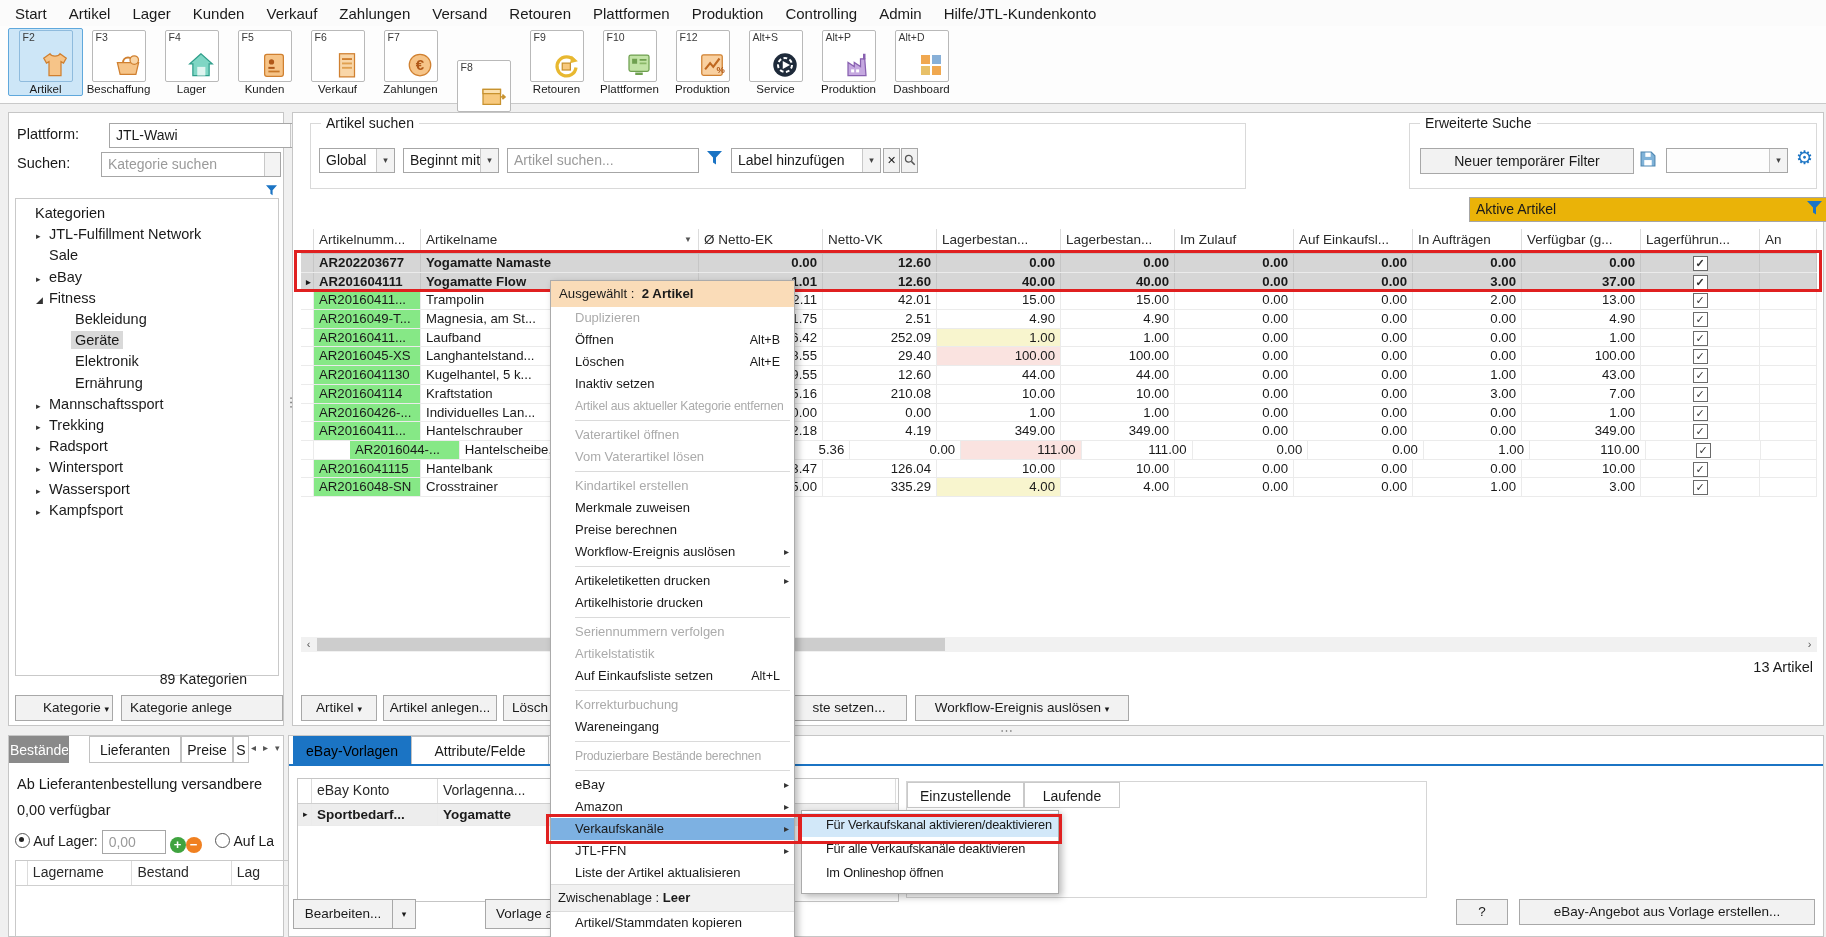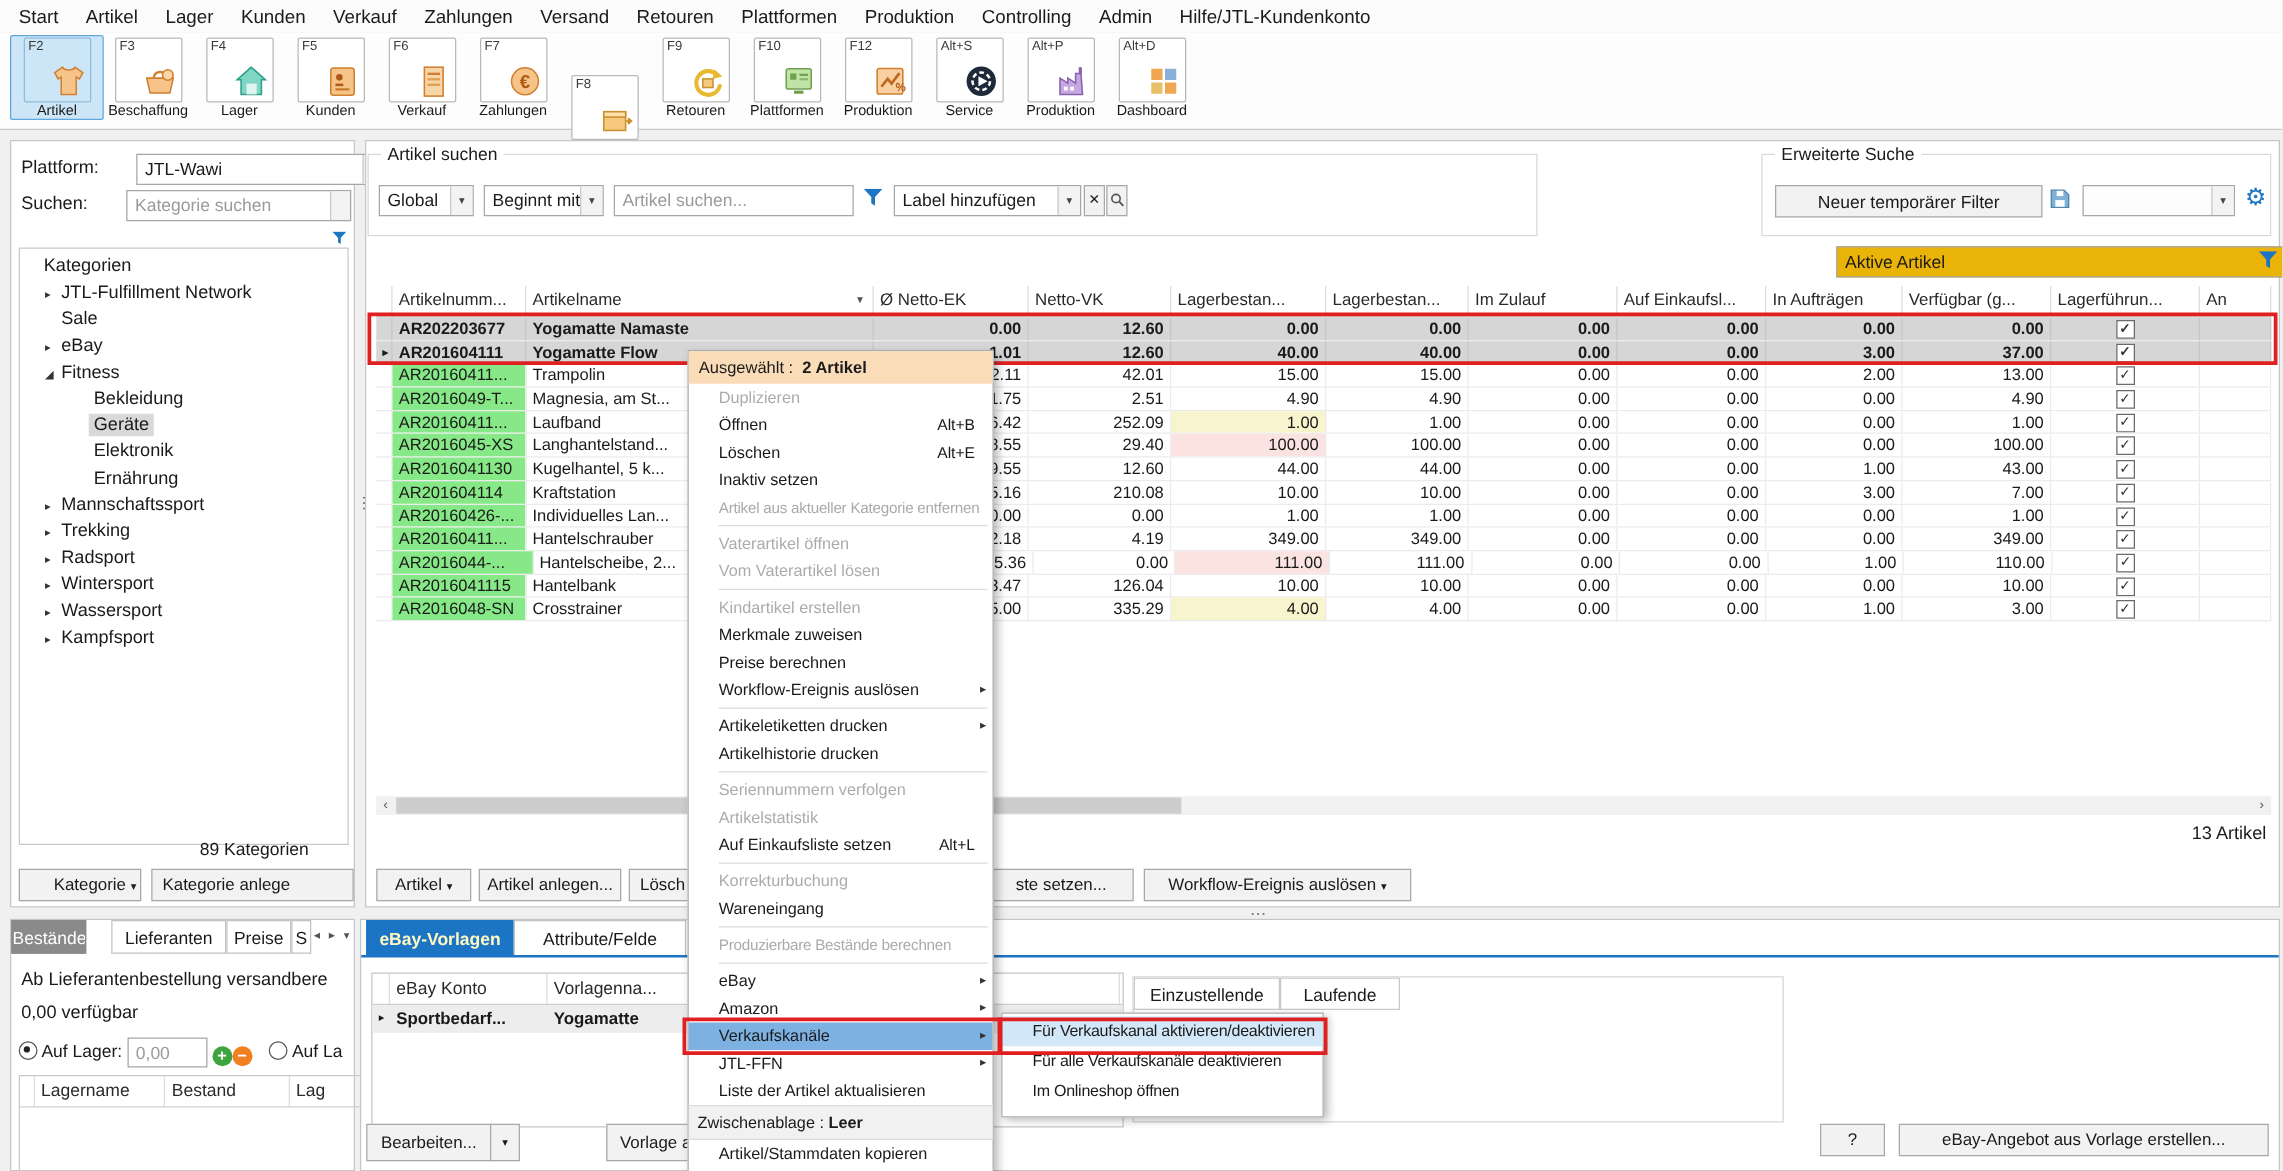--- a/index.html
+++ b/index.html
@@ -72,21 +72,21 @@
   .smenu{position:absolute;background:#fff;border:1px solid #ababab;box-shadow:3px 3px 7px rgba(0,0,0,.28);
          box-sizing:border-box;z-index:32;}
   .smi{height:24px;line-height:24px;padding-left:24px;font-size:12.8px;white-space:nowrap;overflow:hidden;letter-spacing:-0.2px;}
   .smi.hl{background:#d2e8f9;}
   
   .tabL{position:absolute;height:27px;line-height:26px;text-align:center;font-size:14px;background:#fff;
         border:1px solid #c2c2c2;box-sizing:border-box;white-space:nowrap;overflow:hidden;}
   .tabL.act{background:#8a8a8a;color:#fff;border-color:#8a8a8a;}
   .tabB{position:absolute;height:28px;line-height:28px;text-align:center;font-size:14px;background:#fff;
         border:1px solid #c2c2c2;border-bottom:0;box-sizing:border-box;white-space:nowrap;overflow:hidden;}
-  .tabB.act{background:#1b74c4;color:#fef9c3;font-weight:bold;border-color:#1b74c4;}
+  .tabB.act{background:#1b74c4;color:#000000;font-weight:normal;border-color:#1b74c4;}
   .radio{display:inline-block;width:13px;height:13px;border:1px solid #555;border-radius:50%;background:#fff;
          vertical-align:-2px;position:relative;}
   .radio.on:after{content:"";position:absolute;left:3px;top:3px;width:5px;height:5px;border-radius:50%;background:#222;}
   .pmc{display:inline-block;width:16px;height:16px;border-radius:50%;color:#fff;font-size:13px;line-height:16px;
        text-align:center;font-weight:bold;vertical-align:-3px;}
   .dots{position:absolute;color:#777;font-size:13px;letter-spacing:1px;}
   .mini-btn{position:absolute;background:#f2f2f2;border:1px solid #a8a8a8;box-sizing:border-box;text-align:center;}
 </style>
 </head>
 <body>
@@ -295,21 +295,21 @@
     </div>
     <div class="btn" style="left:112px;top:582px;width:162px;text-align:left;padding-left:8px;">
       <span>Kategorie anlege</span>
     </div>
   </div>
 
   <div class="dots" style="left:284px;top:396px;writing-mode:vertical-lr;">⋯</div>
 
   <div class="panel" style="left:292px;top:112px;width:1532px;height:614px;">
 
-    <div class="group" style="left:1px;top:10px;width:936px;height:66px;">
+    <div class="group" style="left:17px;top:10px;width:936px;height:66px;">
       <span class="legend">Artikel suchen</span>
       <div class="combo" style="left:8px;top:24px;width:76px;">
         <span>Global</span><span class="arr">▾</span>
       </div>
       <div class="combo" style="left:92px;top:24px;width:96px;">
         <span>Beginnt mit</span><span class="arr">▾</span>
       </div>
       <div class="input" style="left:196px;top:24px;width:192px;">
         <span class="ph">Artikel suchen...</span>
       </div>
@@ -518,21 +518,21 @@
           <div class="td num" style="width: 114px;">349.00</div>
           <div class="td num" style="width: 119px;">0.00</div>
           <div class="td num" style="width: 119px;">0.00</div>
           <div class="td num" style="width: 109px;">0.00</div>
           <div class="td num" style="width: 119px;">349.00</div>
           <div class="td" style="width: 119px; text-align: center;"><span class="cbx">✓</span></div>
           <div class="td" style="width: 57px;"></div>
         </div>
         <div class="trow">
           <div class="td" style="width: 13px; font-size: 9px;"></div>
-          <div class="td" style="width: 113px; background: rgb(134, 232, 134);">AR2016044-...</div>
+          <div class="td" style="width: 113px; background: rgb(134, 232, 134); margin-left: 36px;">AR2016044-...</div>
           <div class="td" style="width: 278px;">Hantelscheibe, 2...</div>
           <div class="td num" style="width: 124px;">5.36</div>
           <div class="td num" style="width: 114px;">0.00</div>
           <div class="td num" style="width: 124px; background: rgb(250, 227, 224);">111.00</div>
           <div class="td num" style="width: 114px;">111.00</div>
           <div class="td num" style="width: 119px;">0.00</div>
           <div class="td num" style="width: 119px;">0.00</div>
           <div class="td num" style="width: 109px;">1.00</div>
           <div class="td num" style="width: 119px;">110.00</div>
           <div class="td" style="width: 119px; text-align: center;"><span class="cbx">✓</span></div>

